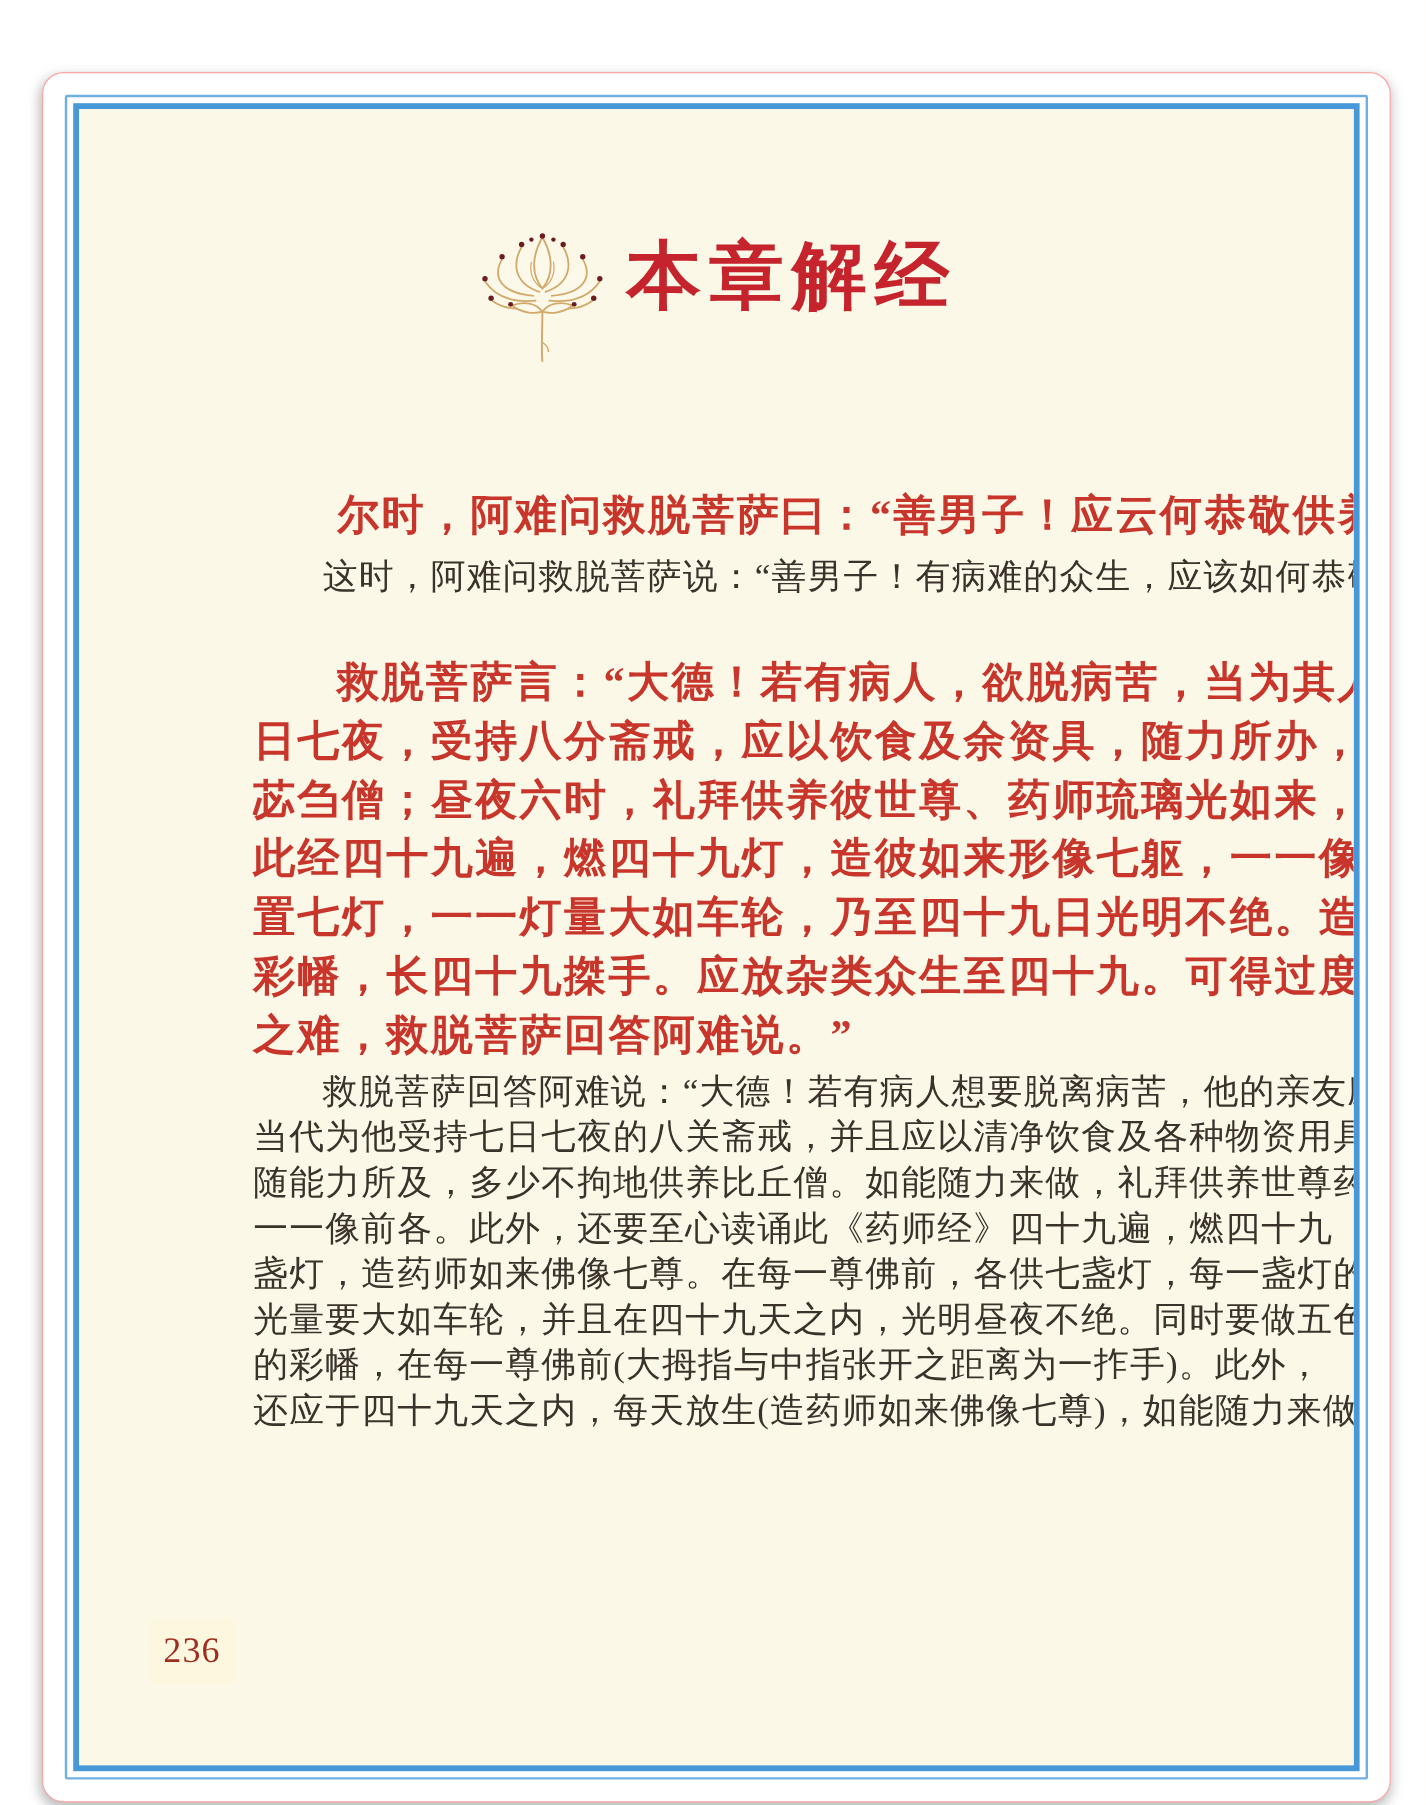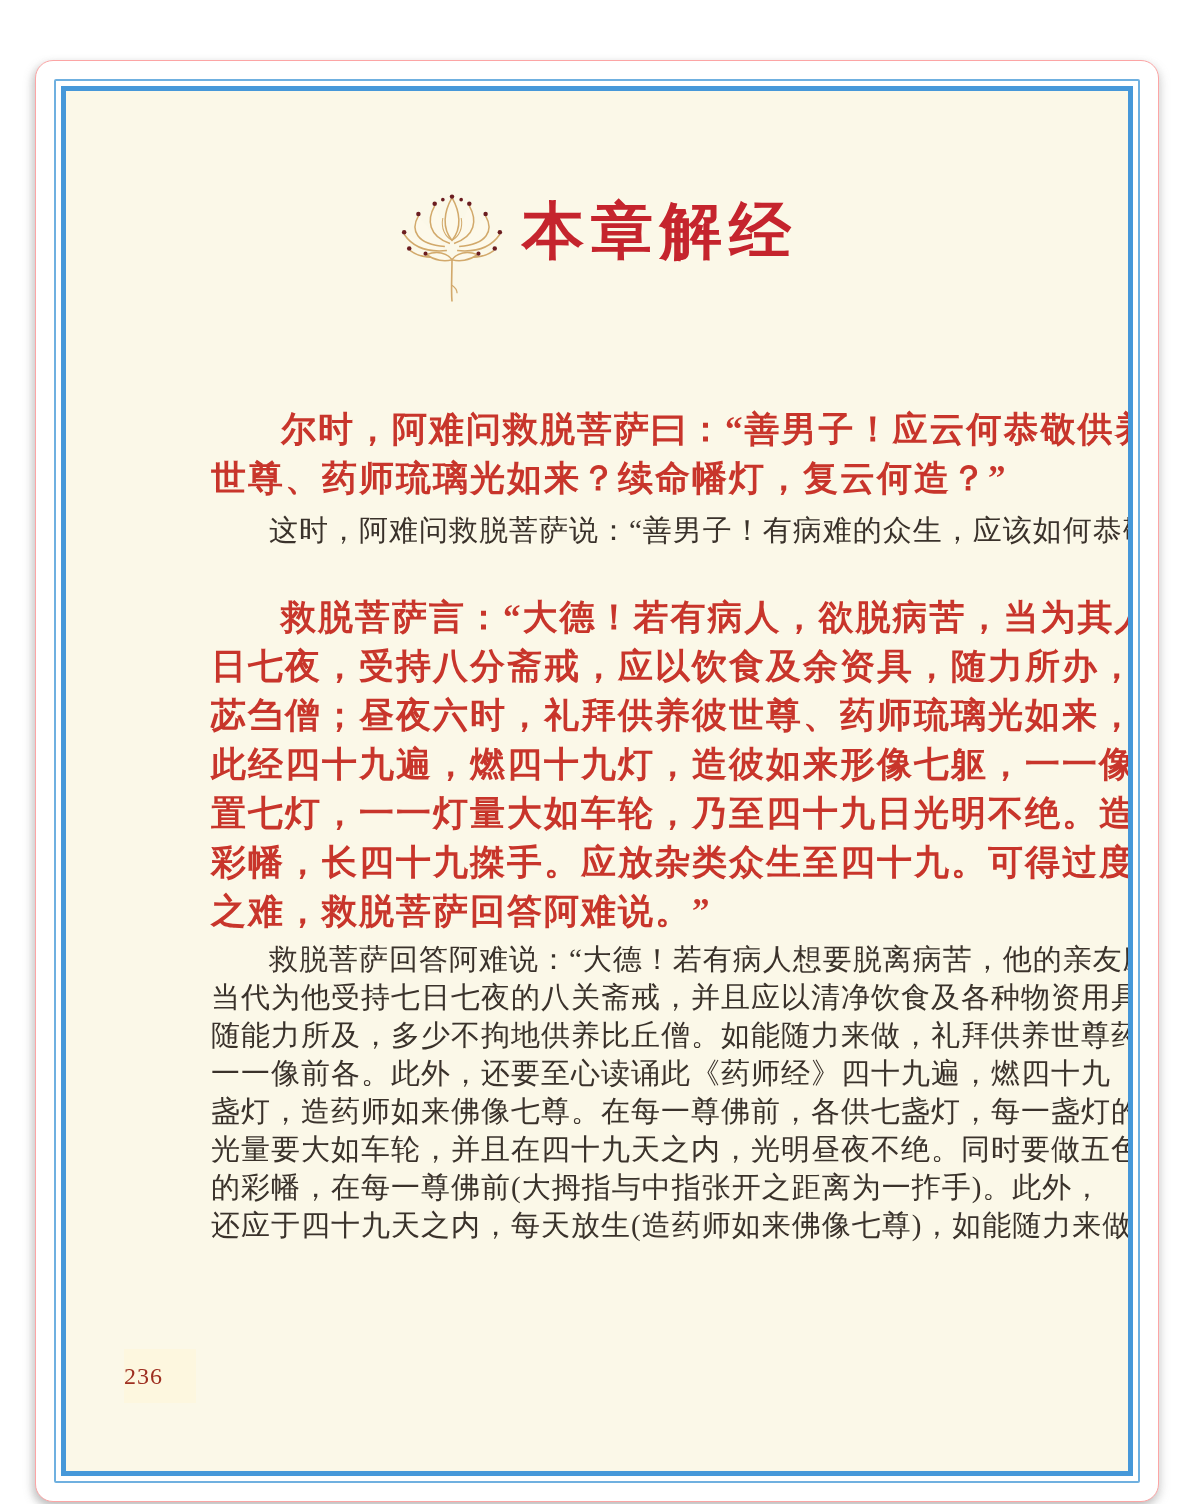--- a/index.html
+++ b/index.html
@@ -100,24 +100,24 @@
   #commentary-2    { margin-top: 4px; }
   
   .page-number {
     position: absolute;
     left: 58px;
     top: 1258px;
     width: 72px;
     height: 54px;
     background: var(--pagenum-bg, #fdf7df);
     color: var(--pagenum-red, #9e2f20);
-    font-size: 24px;
+    font-size: 30px;
     display: flex;
     align-items: center;
-    justify-content: flex-start;
+    justify-content: center;
     letter-spacing: 1px;
   }
 </style>
 </head>
 <body>
 
 <div class="page">
   <div class="frame-thin"></div>
   <div class="frame-thick"></div>
 
@@ -158,21 +158,20 @@
         <circle cx="81" cy="65" r="2" fill="#6b1d20"></circle>
         <circle cx="46" cy="12" r="1.8" fill="#6b1d20"></circle>
         <circle cx="64" cy="12" r="1.8" fill="#6b1d20"></circle>
       </svg>
       <h1 class="chapter-title">本章解经</h1>
     </div>
 
     <div class="text-col">
       <section id="sutra-quote-1" class="para scripture">
           <div class="line">尔时，阿难问救脱菩萨曰：“善男子！应云何恭敬供养彼</div>
-          <div class="line">世尊、药师琉璃光如来？续命幡灯，复云何造？”</div>
         </section>
 
       <section id="commentary-1" class="para commentary">
           <div class="line">这时，阿难问救脱菩萨说：“善男子！有病难的众生，应该如何恭敬</div>
         </section>
 
       <section id="sutra-quote-2" class="para scripture">
           <div class="line">救脱菩萨言：“大德！若有病人，欲脱病苦，当为其人，七</div>
           <div class="line">日七夜，受持八分斋戒，应以饮食及余资具，随力所办，供养</div>
           <div class="line">苾刍僧；昼夜六时，礼拜供养彼世尊、药师琉璃光如来，读诵</div>

